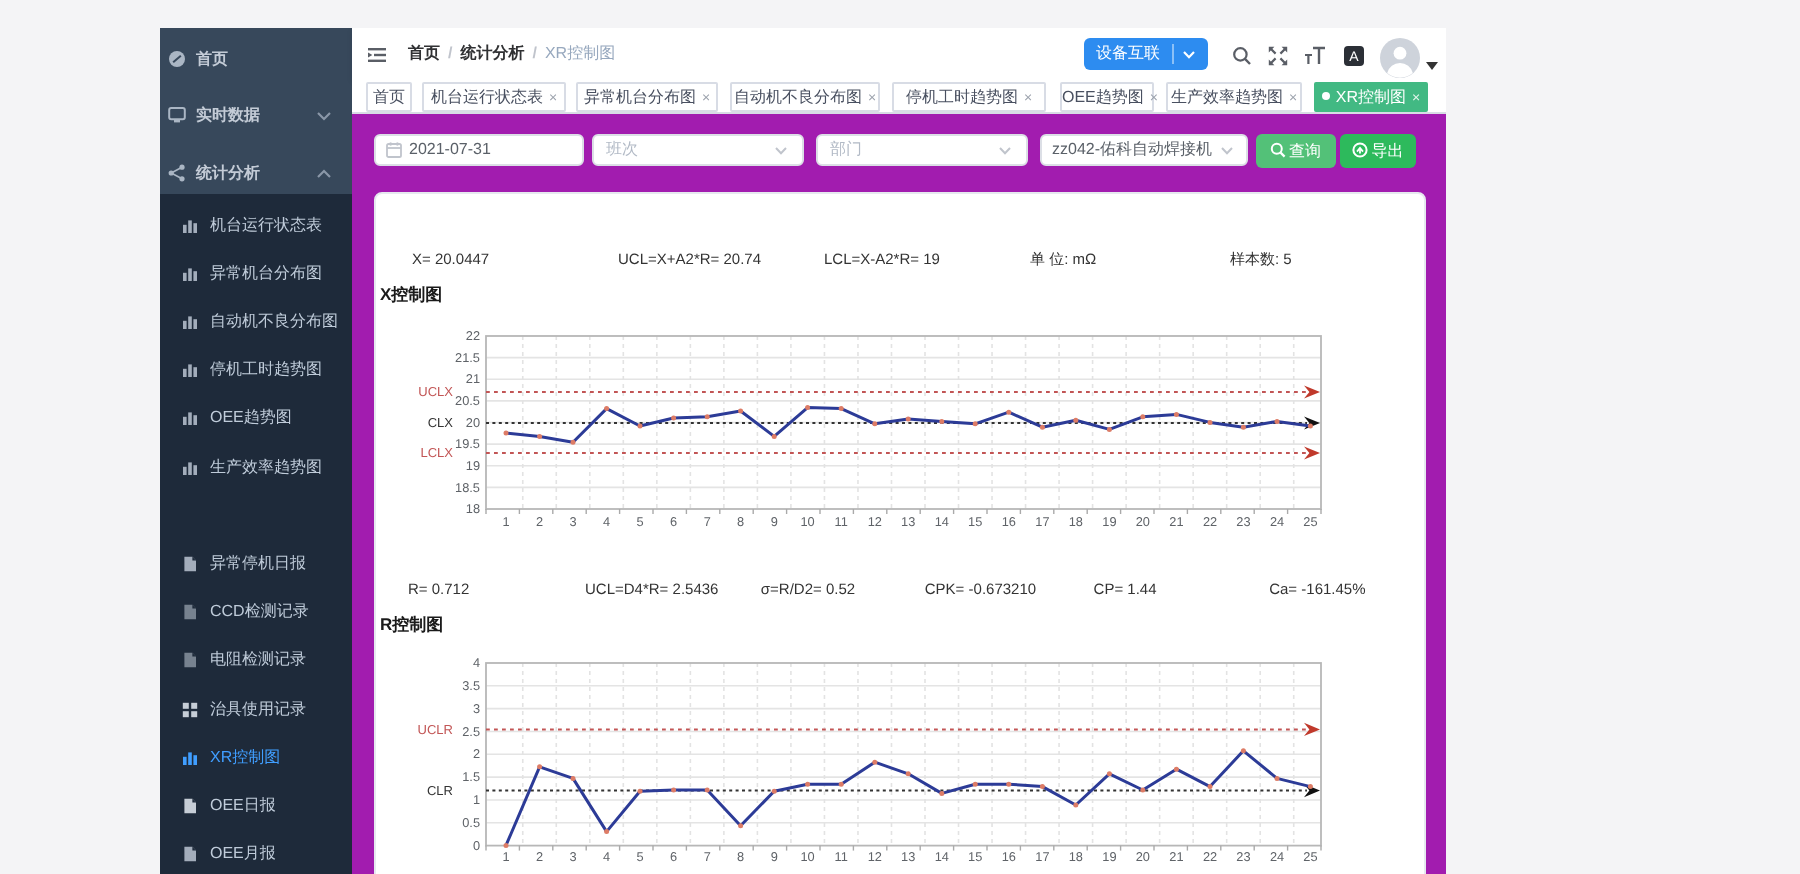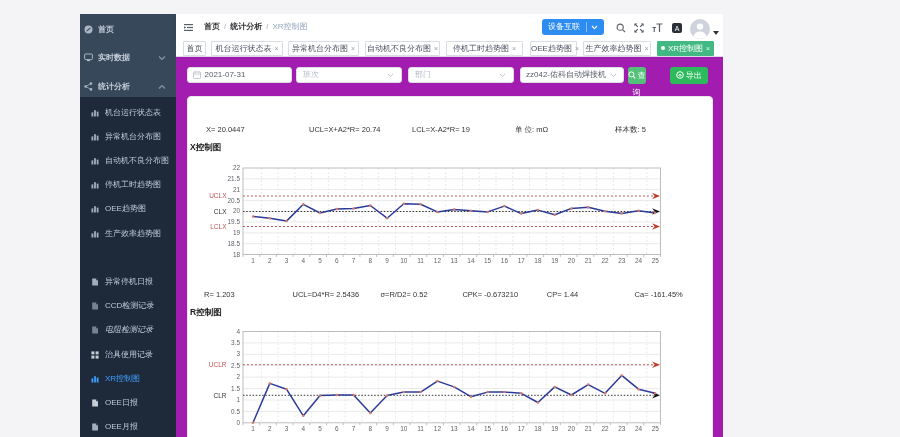--- a/index.html
+++ b/index.html
@@ -127,21 +127,21 @@
       </div>
       <div style="position:absolute;left:0;top:280.1px;width:96px;height:24px;">
         <span style="position:absolute;left:11px;top:8px;">
           <svg style="display:block" width="8" height="8" viewBox="0 0 8 8">
             <path d="M1.2 0.4 h4 l1.8 1.8 v5.4 h-5.8 z" fill="#77828f"></path>
             <path d="M5.2 0.4 l1.8 1.8 h-1.8 z" fill="#1e2a3a"></path>
           </svg>
         </span>
         <span style="position:absolute;left:25px;top:0;line-height:24px;font-size:8px;color:#bfcbd9;">CCD检测记录</span>
       </div>
-      <div style="position:absolute;left:0;top:304.3px;width:96px;height:24px;font-style:italic;">
+      <div style="position:absolute;left:0;top:304.3px;width:96px;height:24px;">
         <span style="position:absolute;left:11px;top:8px;">
           <svg style="display:block" width="8" height="8" viewBox="0 0 8 8">
             <path d="M1.2 0.4 h4 l1.8 1.8 v5.4 h-5.8 z" fill="#77828f"></path>
             <path d="M5.2 0.4 l1.8 1.8 h-1.8 z" fill="#1e2a3a"></path>
           </svg>
         </span>
         <span style="position:absolute;left:25px;top:0;line-height:24px;font-size:8px;color:#bfcbd9;">电阻检测记录</span>
       </div>
       <div style="position:absolute;left:0;top:328.5px;width:96px;height:24px;">
         <span style="position:absolute;left:11px;top:8px;">
@@ -254,21 +254,21 @@
       <svg style="position:absolute;right:7px;top:5px;" width="7" height="5" viewBox="0 0 7 5">
           <polyline points="1,1 3.5,3.6 6,1" fill="none" stroke="#c0c4cc" stroke-width="1"></polyline>
         </svg>
     </div>
     <div class="inp" style="left:344px;top:10px;width:104px;">
       <span style="position:absolute;left:5px;line-height:14px;color:#5a6068;white-space:nowrap;">zz042-佑科自动焊接机</span>
       <svg style="position:absolute;right:6px;top:5px;" width="7" height="5" viewBox="0 0 7 5">
           <polyline points="1,1 3.5,3.6 6,1" fill="none" stroke="#c0c4cc" stroke-width="1"></polyline>
         </svg>
     </div>
-    <div style="position:absolute;left:451.5px;top:10px;width:18px;height:17px;background:#53c178;border-radius:3px;color:#fff;font-size:8px;text-align:center;line-height:17px;">
+    <div style="position:absolute;left:451.5px;top:10px;width:40px;height:17px;background:#53c178;border-radius:3px;color:#fff;font-size:8px;text-align:center;line-height:17px;">
       <svg style="vertical-align:-1px;margin-right:2px;" width="8" height="8" viewBox="0 0 8 8">
           <circle cx="3.4" cy="3.4" r="2.5" fill="none" stroke="#fff" stroke-width="1"></circle>
           <line x1="5.3" y1="5.3" x2="7.3" y2="7.3" stroke="#fff" stroke-width="1.1"></line>
         </svg>查询</div>
     <div style="position:absolute;left:493.7px;top:10px;width:38px;height:17px;background:#2dba5c;border-radius:3px;color:#fff;font-size:8px;text-align:center;line-height:17px;">
       <svg style="vertical-align:-1px;margin-right:2px;" width="8" height="8" viewBox="0 0 8 8">
           <circle cx="4" cy="4" r="3.3" fill="none" stroke="#fff" stroke-width="1"></circle>
           <path d="M2.5 4.8 L4 3 L5.5 4.8" fill="none" stroke="#fff" stroke-width="0.9"></path>
           <line x1="4" y1="3" x2="4" y2="5.8" stroke="#fff" stroke-width="0.9"></line>
         </svg>导出</div>
@@ -403,21 +403,21 @@
             <circle cx="349.9" cy="53.1" r="1.25" fill="#dd7c66"></circle>
             <circle cx="366.7" cy="57.7" r="1.25" fill="#dd7c66"></circle>
             <circle cx="383.4" cy="51.4" r="1.25" fill="#dd7c66"></circle>
             <circle cx="400.2" cy="50.2" r="1.25" fill="#dd7c66"></circle>
             <circle cx="417.0" cy="54.2" r="1.25" fill="#dd7c66"></circle>
             <circle cx="433.7" cy="56.6" r="1.25" fill="#dd7c66"></circle>
             <circle cx="450.5" cy="53.7" r="1.25" fill="#dd7c66"></circle>
             <circle cx="467.2" cy="56.0" r="1.25" fill="#dd7c66"></circle>
           </svg>
         </div>
-      <div style="position:absolute;left:16.0px;top:193px;font-size:7.5px;color:#333;white-space:nowrap;">R= 1.203</div>
+      <div style="position:absolute;left:16.0px;top:193px;font-size:7.5px;color:#333;white-space:nowrap;">R= 0.712</div>
         <div style="position:absolute;left:104.5px;top:193px;font-size:7.5px;color:#333;white-space:nowrap;">UCL=D4*R= 2.5436</div>
         <div style="position:absolute;left:192.4px;top:193px;font-size:7.5px;color:#333;white-space:nowrap;">σ=R/D2= 0.52</div>
         <div style="position:absolute;left:274.4px;top:193px;font-size:7.5px;color:#333;white-space:nowrap;">CPK= -0.673210</div>
         <div style="position:absolute;left:358.8px;top:193px;font-size:7.5px;color:#333;white-space:nowrap;">CP= 1.44</div>
         <div style="position:absolute;left:446.6px;top:193px;font-size:7.5px;color:#333;white-space:nowrap;">Ca= -161.45%</div>
       <div style="position:absolute;left:2px;top:209.5px;font-size:8.5px;font-weight:bold;color:#1a1a1a;">R控制图</div>
       <div style="position:absolute;left:0;top:225px;width:524px;height:114px;">
           <svg width="524" height="114" style="position:absolute;left:0;top:0;">
             <line x1="55" y1="20.91" x2="472.5" y2="20.91" stroke="#e4e4e4" stroke-width="0.8"></line>
             <line x1="55" y1="32.33" x2="472.5" y2="32.33" stroke="#e4e4e4" stroke-width="0.8"></line>

